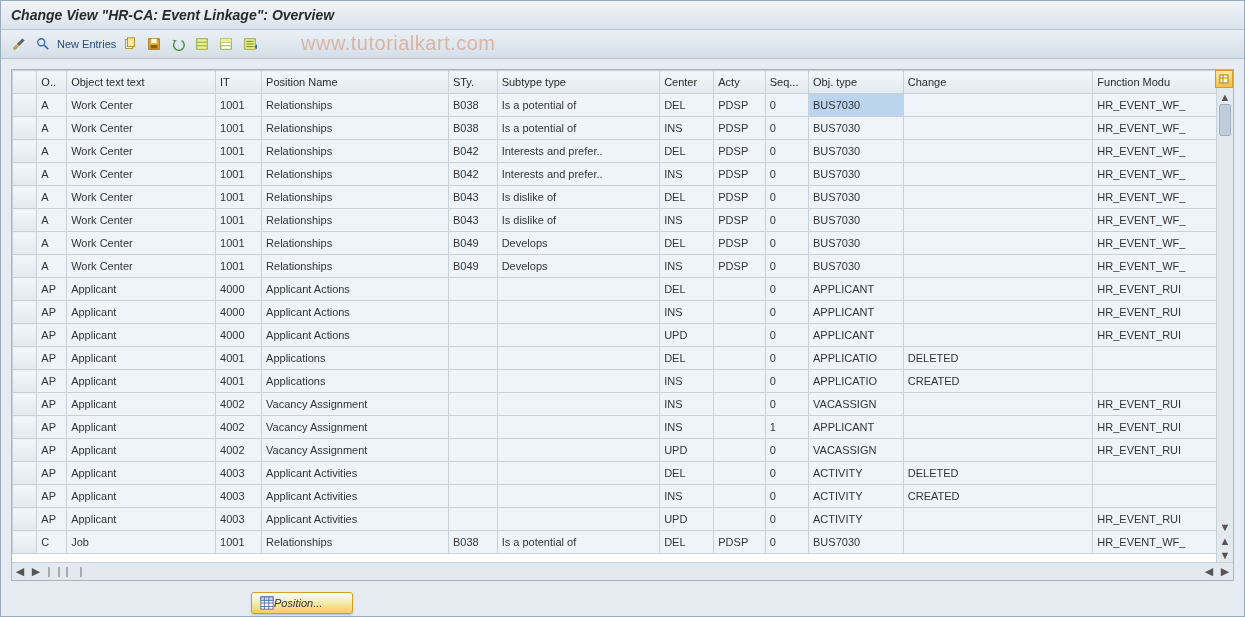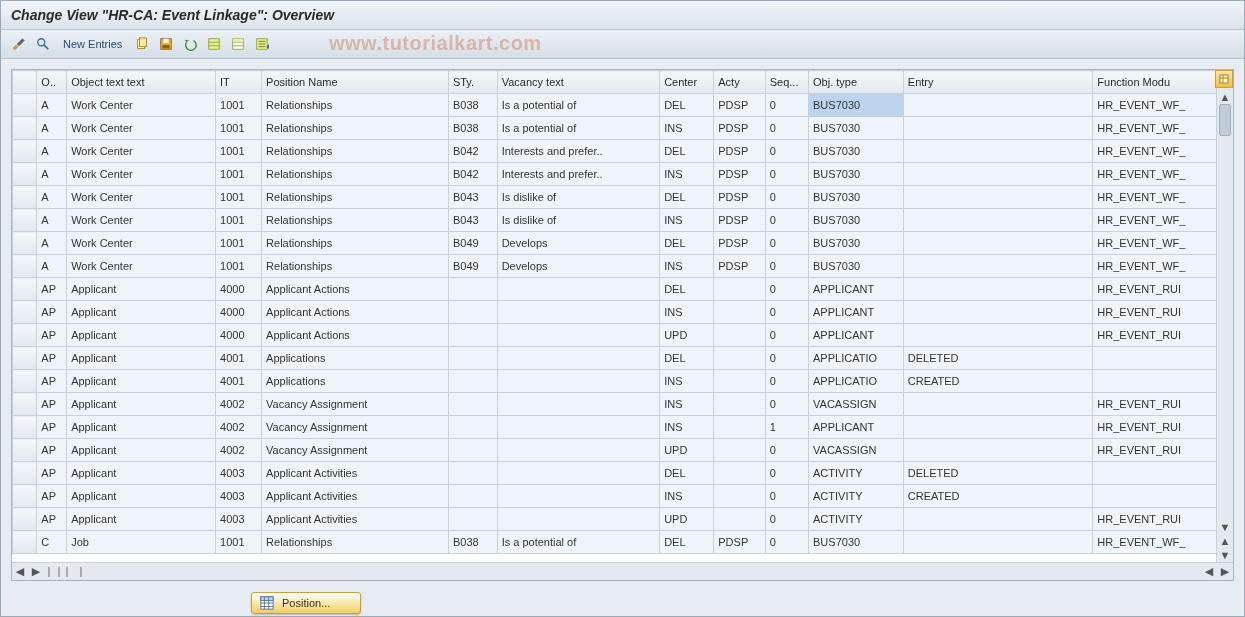--- a/index.html
+++ b/index.html
@@ -44,33 +44,32 @@
     display: flex;
     align-items: center;
     justify-content: center;
     border: 1px solid transparent;
     border-radius: 3px;
     background: transparent;
     padding: 0;
   }
   .tb-link {
     color: #2a4a7a;
-    margin: 0 6px;
+    margin: 0 0;
     cursor: pointer;
   }
   .watermark {
     position: absolute;
     left: 300px;
     top: 2px;
     font-size: 20px;
     color: rgba(204, 90, 30, 0.35);
-    font-weight: bold;
+    font-weight: normal;
     letter-spacing: 0.5px;
     pointer-events: none;
-    margin-left: 28px;
   }
   
   .grid-wrap {
     margin: 10px;
     background: #fff;
     border: 1px solid #a8b4c0;
     position: relative;
   }
   table.grid {
     border-collapse: collapse;
@@ -196,23 +195,23 @@
     padding-left:250px;
     gap:120px;
   }
   .position-btn {
     display:flex;
     align-items:center;
     background:linear-gradient(#ffffff,#f6e9a8,#f0d060);
     border:1px solid #caa030;
     border-radius:3px;
     padding:3px 30px 3px 8px;
-    gap:8px;
     cursor:pointer;
     box-shadow: 0 1px 2px rgba(0,0,0,0.2);
+    font-style: italic;
   }
   .position-btn .icn {
     width:14px;height:14px;
   }
   .entry-txt {
     color:#333;
     margin-top:36px;
   }
   svg { display:block; }
 </style>
@@ -303,26 +302,26 @@
           <col class="col-fm">
       </colgroup>
       <thead>
         <tr>
           <th></th>
           <th>O..</th>
           <th>Object text text</th>
           <th>IT</th>
           <th>Position Name</th>
           <th>STy.</th>
-          <th>Vacancy text</th>
+          <th>Subtype type</th>
           <th>Center</th>
           <th>Acty</th>
           <th>Seq...</th>
           <th>Obj. type</th>
-          <th>Entry</th>
+          <th>Change</th>
           <th>Function Modu</th>
         </tr>
       </thead>
       <tbody id="grid-body">
           <tr>
             <td></td>
             <td>A</td>
             <td>Work Center</td>
             <td>1001</td>
             <td>Relationships</td>

